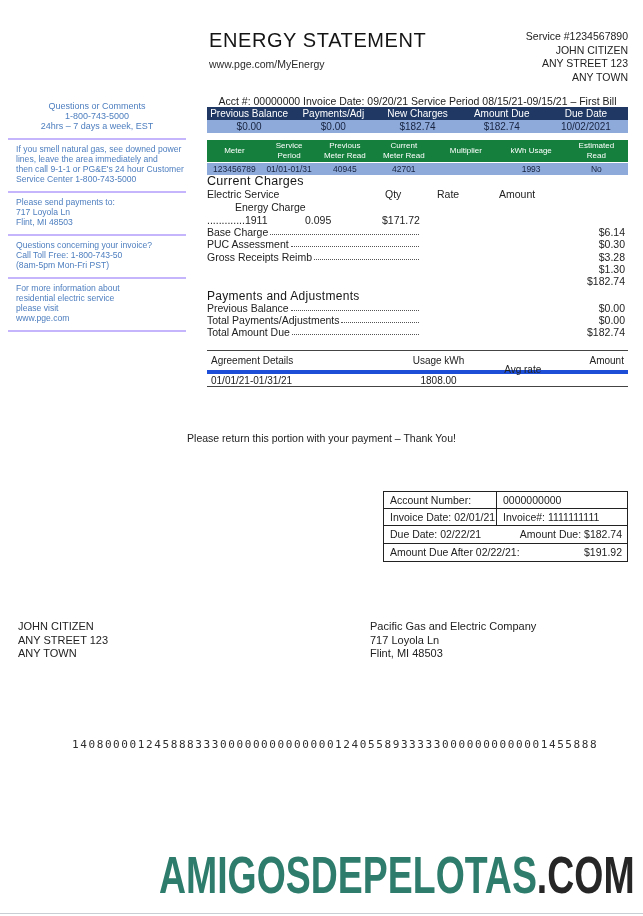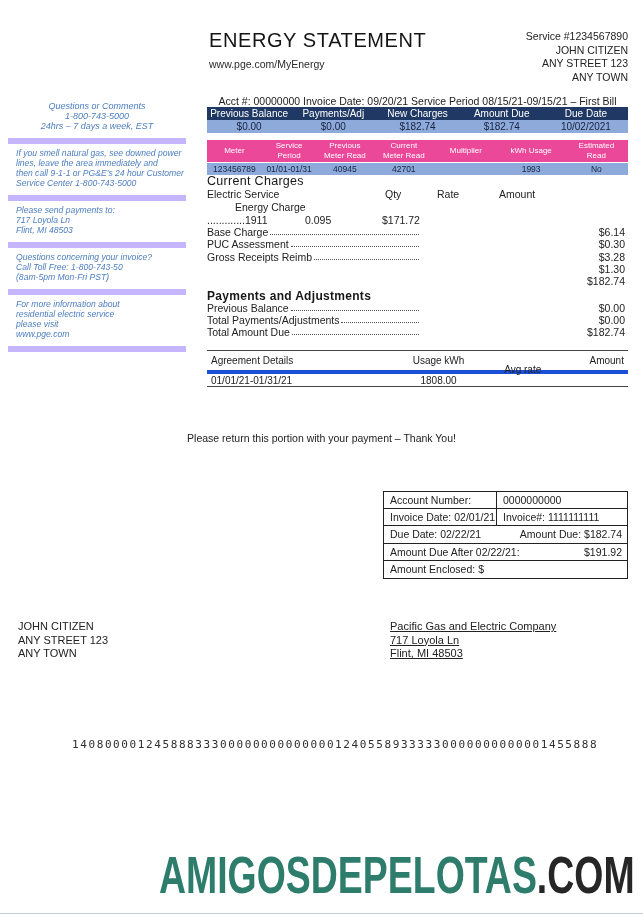--- a/index.html
+++ b/index.html
@@ -16,41 +16,41 @@
 
   
   .sum-table { position:absolute; left:207px; top:107px; width:421px; font-size:10px; }
   .sum-head, .sum-vals { display:flex; }
   .sum-head { background:#1F3864; color:#fff; height:13px; }
   .sum-vals { background:#8EAADB; color:#17233f; height:13px; }
   .sum-head > div, .sum-vals > div { flex:1; text-align:center; line-height:13px; }
 
   
   .meter-table { position:absolute; left:207px; top:140px; width:421px; }
-  .mt-head { display:flex; background:#ec4899; color:#fff; font-size:8px; height:22px; align-items:center; }
+  .mt-head { display:flex; background:#15803d; color:#fff; font-size:8px; height:22px; align-items:center; }
   .mt-head > div { text-align:center; line-height:1.25; white-space:pre-line; }
   .mt-row  { display:flex; background:#8EAADB; color:#17233f; font-size:8.5px; height:12px; margin-top:1px; }
   .mt-row > div { text-align:center; line-height:12px; }
   .mc0{width:13%;} .mc1{width:13%;} .mc2{width:13.5%;} .mc3{width:14.5%;} .mc4{width:15%;} .mc5{width:16%;} .mc6{width:15%;}
 
   
   .charges { position:absolute; left:207px; top:174px; width:421px; font-size:10.5px; color:#222; }
   .chg-heading { font-size:12.5px; letter-spacing:.3px; height:14px; color:#171717; }
   .es-row { position:relative; height:13px; }
   .es-qty { position:absolute; left:178px; } .es-rate { position:absolute; left:230px; } .es-amt { position:absolute; left:292px; }
   .sub-label { padding-left:28px; height:13px; }
   .en-row { position:relative; height:12px; }
   .en-qty { position:absolute; left:0; } .en-rate { position:absolute; left:98px; } .en-amt { position:absolute; left:175px; }
   .line-item { position:relative; height:12.3px; }
   .li-wrap { display:flex; width:213px; align-items:flex-end; }
   .li-label { white-space:nowrap; }
   .li-leader { flex:1; border-bottom:1.5px dotted #555; margin:0 1px 3px 2px; min-width:8px; }
   .li-amt { position:absolute; right:3px; top:0; }
   .subtotal-row { position:relative; height:12.5px; }
-  .pay-heading { font-size:12px; letter-spacing:.3px; height:13px; margin-top:1px; color:#171717;font-weight:bold; }
+  .pay-heading { font-size:12px; letter-spacing:.3px; height:13px; margin-top:1px; color:#171717; }
   .total-row { position:relative; height:13px; }
 
   
   .agr { position:absolute; left:207px; top:350px; width:421px; font-size:10px; color:#222; }
   .agr-head { display:flex; border-top:1px solid #444; border-bottom:4px solid #1d4ed8; height:24px; align-items:center; }
   .agr-row { display:flex; border-bottom:1px solid #444; height:13px; align-items:center; }
   .ac0{width:44%; text-align:left; padding-left:4px;} .ac1{width:22%; text-align:center;}
   .ac2{width:18%; text-align:center;margin-top:18px;} .ac3{width:16%; text-align:right; padding-right:4px;}
 
   
@@ -60,29 +60,29 @@
   .pay-box { position:absolute; left:383px; top:491px; width:245px; border:1.5px solid #222; font-size:10.5px; color:#222; }
   .pb-row { display:flex; height:17.2px; align-items:center; border-bottom:1px solid #222; }
   .pb-row:last-child { border-bottom:none; }
   .pb-left { padding-left:6px; white-space:nowrap; }
   .pb-split .pb-left { width:112px; }
   .pb-split .pb-right { flex:1; border-left:1px solid #222; padding-left:6px; height:100%; display:flex; align-items:center; }
   .pb-full .pb-right { flex:1; text-align:right; padding-right:5px; }
 
   
   .addr { position:absolute; top:620px; font-size:11px; line-height:13.5px; color:#222; }
-  .addr-payer { left:18px; } .addr-company { left:390px;text-decoration:underline; }
+  .addr-payer { left:18px; } .addr-company { left:370px; }
 
   
   .ocr { position:absolute; left:72px; top:738px; font-family:"DejaVu Sans Mono", monospace;
          font-size:11px; letter-spacing:1.6px; color:#2e2e2e; white-space:nowrap; }
 
   
   .sidebar { position:absolute; left:8px; top:97px; width:178px; color:#4D7EBF; font-size:8.6px; line-height:10px; }
-  .sb-block { padding:4px 2px 7px 8px; border-bottom:6px solid #c4b5fd; white-space:nowrap;font-style:italic; }
+  .sb-block { padding:4px 2px 7px 8px; border-bottom:2px solid #c4b5fd; white-space:nowrap; }
   .sb-center { text-align:center; font-size:9px; padding-left:2px; }
 
   
   .watermark { position:absolute; right:8px; top:849px; font-size:52px; font-weight:bold; line-height:1;
                transform:scaleX(0.72); transform-origin:100% 50%; white-space:nowrap; letter-spacing:0; }
   .wm-name { color:#2E7D6C; } .wm-tld { color:#262626; }
   .bottom-line { position:absolute; left:0; right:0; bottom:2px; height:1px; background:#c9ced4; }
 </style>
 </head>
 <body>
@@ -264,24 +264,20 @@
       <div class="pb-right">Invoice#: 1111111111</div>
     </div>
     <div class="pb-row pb-full">
       <div class="pb-left">Due Date: 02/22/21</div>
       <div class="pb-right">Amount Due: $182.74</div>
     </div>
     <div class="pb-row pb-full">
       <div class="pb-left">Amount Due After 02/22/21:</div>
       <div class="pb-right">$191.92</div>
     </div>
-    <div class="pb-row pb-full">
-      <div class="pb-left">Amount Enclosed: $</div>
-      <div class="pb-right"></div>
-    </div>
   </div>
 
   <div class="addr addr-payer">
     <div>JOHN CITIZEN</div>
     <div>ANY STREET 123</div>
     <div>ANY TOWN</div>
   </div>
   <div class="addr addr-company">
     <div>Pacific Gas and Electric Company</div>
     <div>717 Loyola Ln</div>

